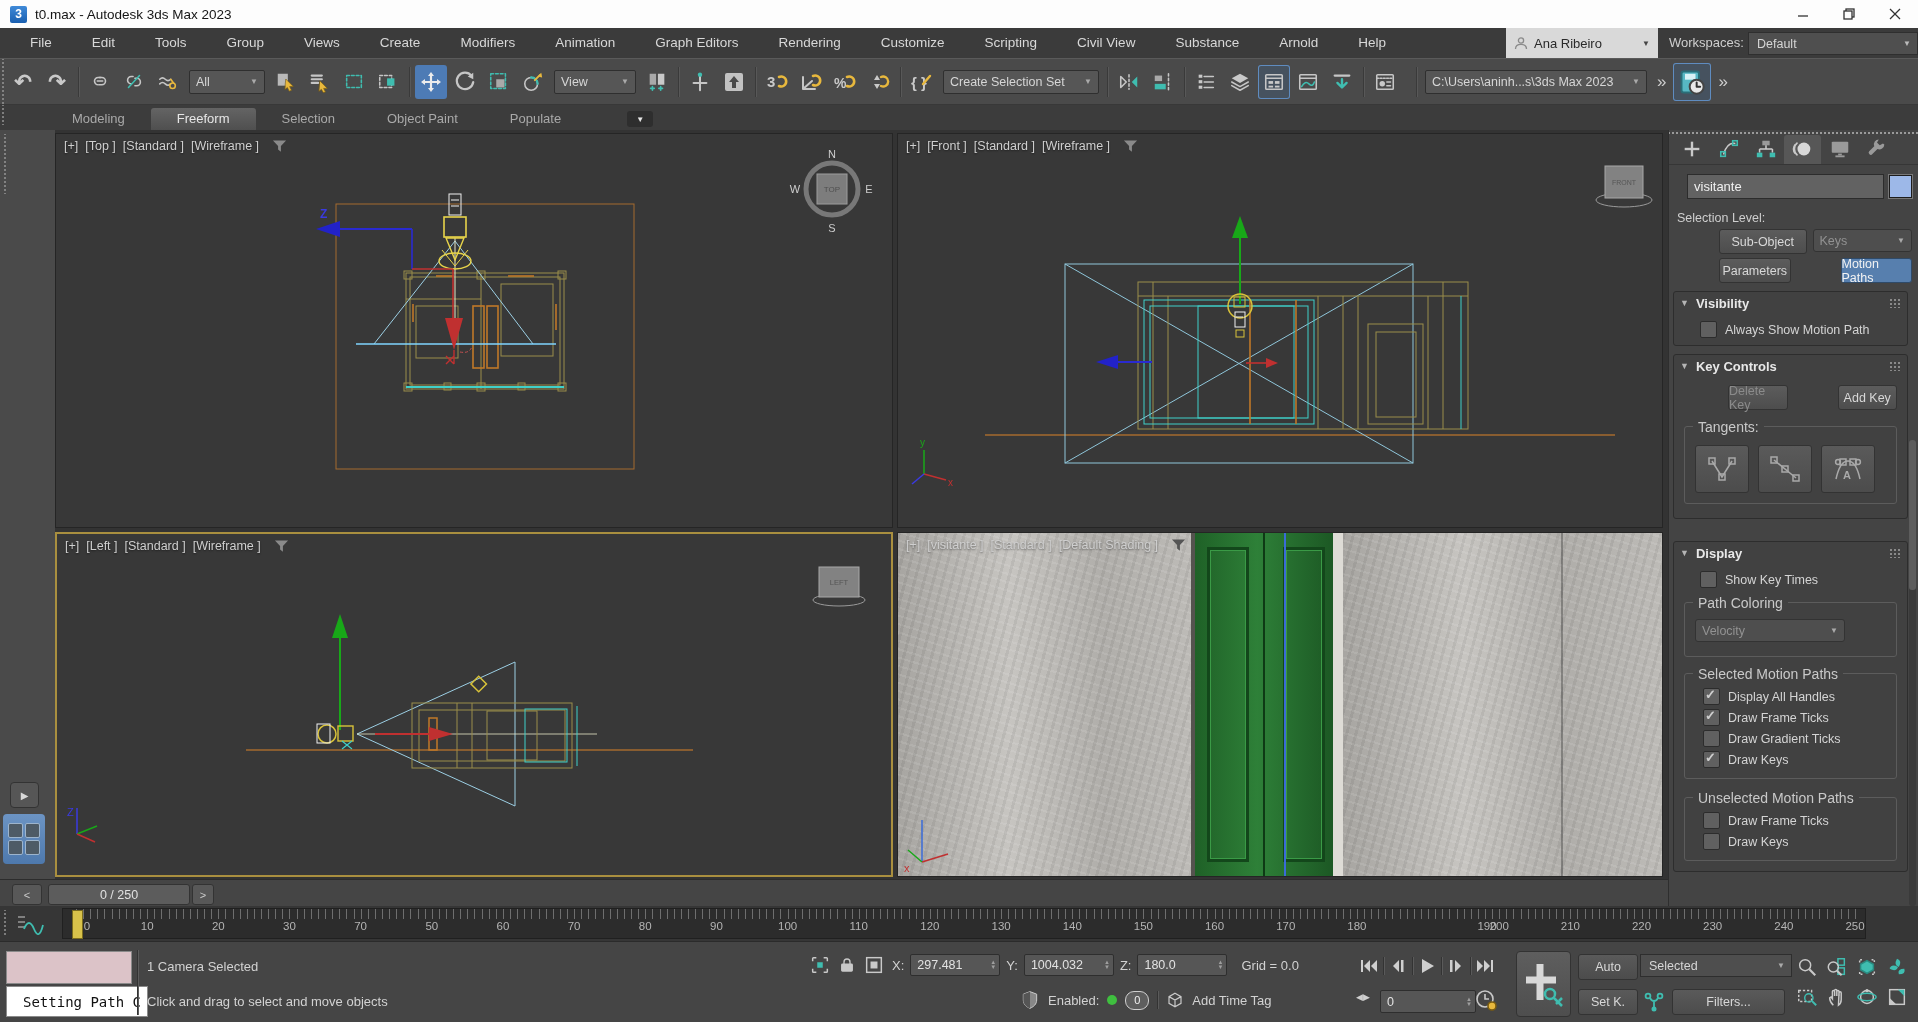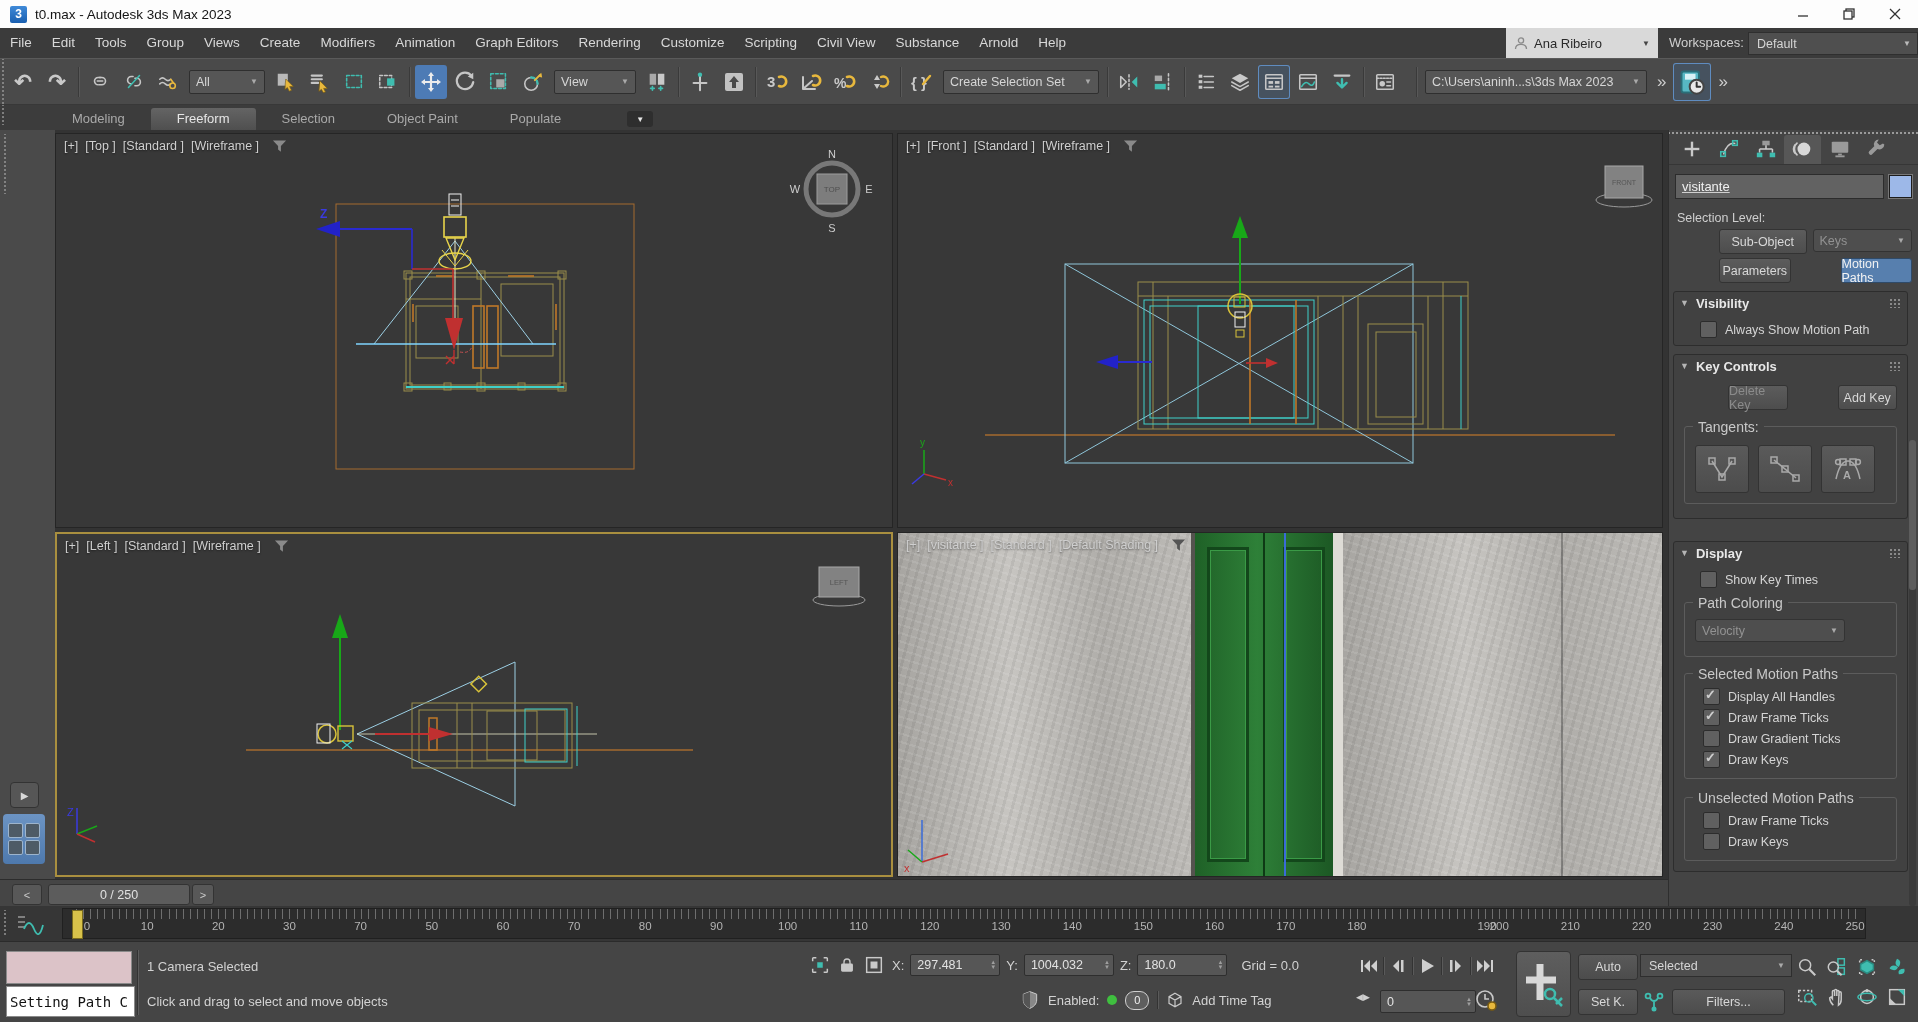--- a/index.html
+++ b/index.html
@@ -12,21 +12,21 @@
   
   .titlebar{left:0;top:0;width:1918px;height:28px;background:#fdfdfd;display:flex;align-items:center;color:#111;}
   .app-icon{width:17px;height:17px;margin:0 8px 0 10px;background:linear-gradient(#3f8ad8,#1a5fb0);
             border-radius:2px;color:#fff;font-weight:bold;font-size:12px;display:grid;place-items:center;}
   .win-title{font-size:13.5px;color:#151515;}
   .win-btns{margin-left:auto;display:flex;height:100%;}
   .win-btn{width:46px;height:100%;display:grid;place-items:center;color:#222;}
   .win-btn svg{stroke:#333;stroke-width:1.3;fill:none;}
   
   .menubar{left:0;top:28px;width:1918px;height:30px;background:#3b3b3b;display:flex;align-items:center;}
-  .menu-item{padding:0 10px;font-size:13.5px;color:#d8d8d8;line-height:30px;cursor:default;}
+  .menu-item{padding:0 10px;font-size:13.5px;color:#d8d8d8;line-height:30px;cursor:default;margin-left:20px;}
   .user-chip{position:absolute;left:1506px;top:0;width:152px;height:30px;background:#d9d9d9;color:#2a2a2a;
              display:flex;align-items:center;font-size:13px;}
   .user-chip .uico{margin:0 6px 0 8px;}
   .user-chip .dd-arrow{margin-left:auto;margin-right:8px;font-size:8px;color:#444;}
   .ws-label{position:absolute;left:1669px;top:0;line-height:30px;font-size:13px;color:#cfcfcf;}
   .ws-dd{position:absolute;left:1748px;top:4px;width:160px;height:21px;background:#4f4f4f;border:1px solid #2f2f2f;
          display:flex;align-items:center;padding-left:8px;font-size:12.5px;color:#d6d6d6;}
   .ws-dd .dd-arrow{margin-left:auto;margin-right:6px;font-size:8px;color:#bbb;}
   
   .toolbar{left:0;top:58px;width:1918px;height:47px;background:#4a4a4a;border-top:1px solid #5a5a5a;
@@ -86,21 +86,21 @@
          box-sizing:border-box;}
   .ruler .ticks{position:absolute;left:13px;right:8px;top:0;height:10px;
         background-image:repeating-linear-gradient(90deg,#6e6e6e 0 1px,transparent 1px 7.116px);}
   .ruler .lbl{position:absolute;top:11px;width:30px;margin-left:-15px;text-align:center;font-size:11.5px;color:#b4b4b4;}
   .slider-mark{position:absolute;left:9px;top:1px;width:9px;height:27px;background:#d8c24a;border:1px solid #7a6c1e;}
   
   .statusbar{left:0;top:941px;width:1918px;height:81px;background:#454545;border-top:1px solid #2b2b2b;box-sizing:border-box;}
   .listener-pink{position:absolute;left:6px;top:9px;width:124px;height:31px;background:#dcc3c8;border:1px solid #8a8a8a;}
   .listener-white{position:absolute;left:6px;top:44px;width:124px;height:29px;background:#fff;border:1px solid #8a8a8a;
                   font-family:"DejaVu Sans Mono","Liberation Mono",monospace;font-size:14px;color:#111;
-                  display:flex;align-items:center;padding-left:3px;white-space:nowrap;overflow:hidden;}
+                  display:flex;align-items:center;padding-left:16px;white-space:nowrap;overflow:hidden;}
   .sb-sep{position:absolute;left:138px;top:8px;width:1px;height:65px;background:#5c5c5c;box-shadow:-1px 0 0 #333;}
   .sb-text1{position:absolute;left:147px;top:17px;font-size:13px;color:#d2d2d2;}
   .sb-text2{position:absolute;left:147px;top:52px;font-size:13px;color:#d2d2d2;}
   .coord-row{position:absolute;left:808px;top:12px;display:flex;align-items:center;gap:6px;}
   .coord-row2{position:absolute;left:1020px;top:48px;display:flex;align-items:center;gap:8px;}
   .coord-lab{font-size:13px;color:#d2d2d2;}
   .coord-field{width:82px;height:20px;background:#565656;border:1px solid #2e2e2e;border-radius:2px;color:#e2e2e2;
                font-size:12.5px;display:flex;align-items:center;padding-left:6px;position:relative;}
   .spin{margin-left:auto;display:flex;flex-direction:column;font-size:6px;color:#9f9f9f;line-height:5px;padding-right:3px;}
   .green-dot{width:10px;height:10px;border-radius:50%;background:#3fbf3f;}
@@ -125,21 +125,21 @@
   .nav-ic svg{stroke:#c9c9c9;fill:none;stroke-width:1.6;}
   
   .cmdpanel{left:1668px;top:130px;width:250px;height:776px;background:#444;overflow:hidden;box-sizing:border-box;
             border-left:1px solid #2e2e2e;}
   .cp-tabs{display:flex;height:34px;align-items:center;padding-left:4px;border-bottom:1px solid #363636;
            background-image:radial-gradient(#9a9a9a 1px,transparent 1.2px);background-size:4px 4px;
            background-repeat:repeat-x;background-position:2px 1px;}
   .cp-tab{width:37px;height:29px;display:grid;place-items:center;border-radius:3px 3px 0 0;margin-top:4px;}
   .cp-tab svg{stroke:#c9c9c9;fill:none;stroke-width:1.7;}
   .cp-tab.active{background:#575757;}
-  .name-row{display:flex;align-items:center;margin:9px 6px 0 6px;gap:5px;text-decoration:underline;}
+  .name-row{display:flex;align-items:center;margin:9px 6px 0 18px;gap:5px;}
   .name-input{flex:1;height:23px;background:#626262;border:1px solid #2c2c2c;color:#f0f0f0;font-size:13px;
               padding:0 6px;font-family:"Liberation Sans",sans-serif;}
   .swatch{width:21px;height:21px;background:#9db8e8;border:1px solid #1d1d1d;outline:1px solid #777;}
   .cp-label{margin:12px 0 4px 8px;font-size:12.5px;color:#cfcfcf;}
   .cp-btnrow{display:flex;gap:6px;margin:4px 6px;}
   .cp-btn{flex:1;height:23px;background:linear-gradient(#5c5c5c,#4d4d4d);border:1px solid #333;border-radius:3px;
           color:#d8d8d8;font-size:12.5px;display:flex;align-items:center;justify-content:center;margin-left:44px;}
   .cp-btn.blue{background:#577fae;color:#f2f2f2;border-color:#2f4a68;}
   .cp-btn.disabled{color:#8b8b8b;}
   .cp-dd{flex:1;height:23px;background:#4e4e4e;border:1px solid #333;border-radius:3px;color:#929292;font-size:12.5px;

